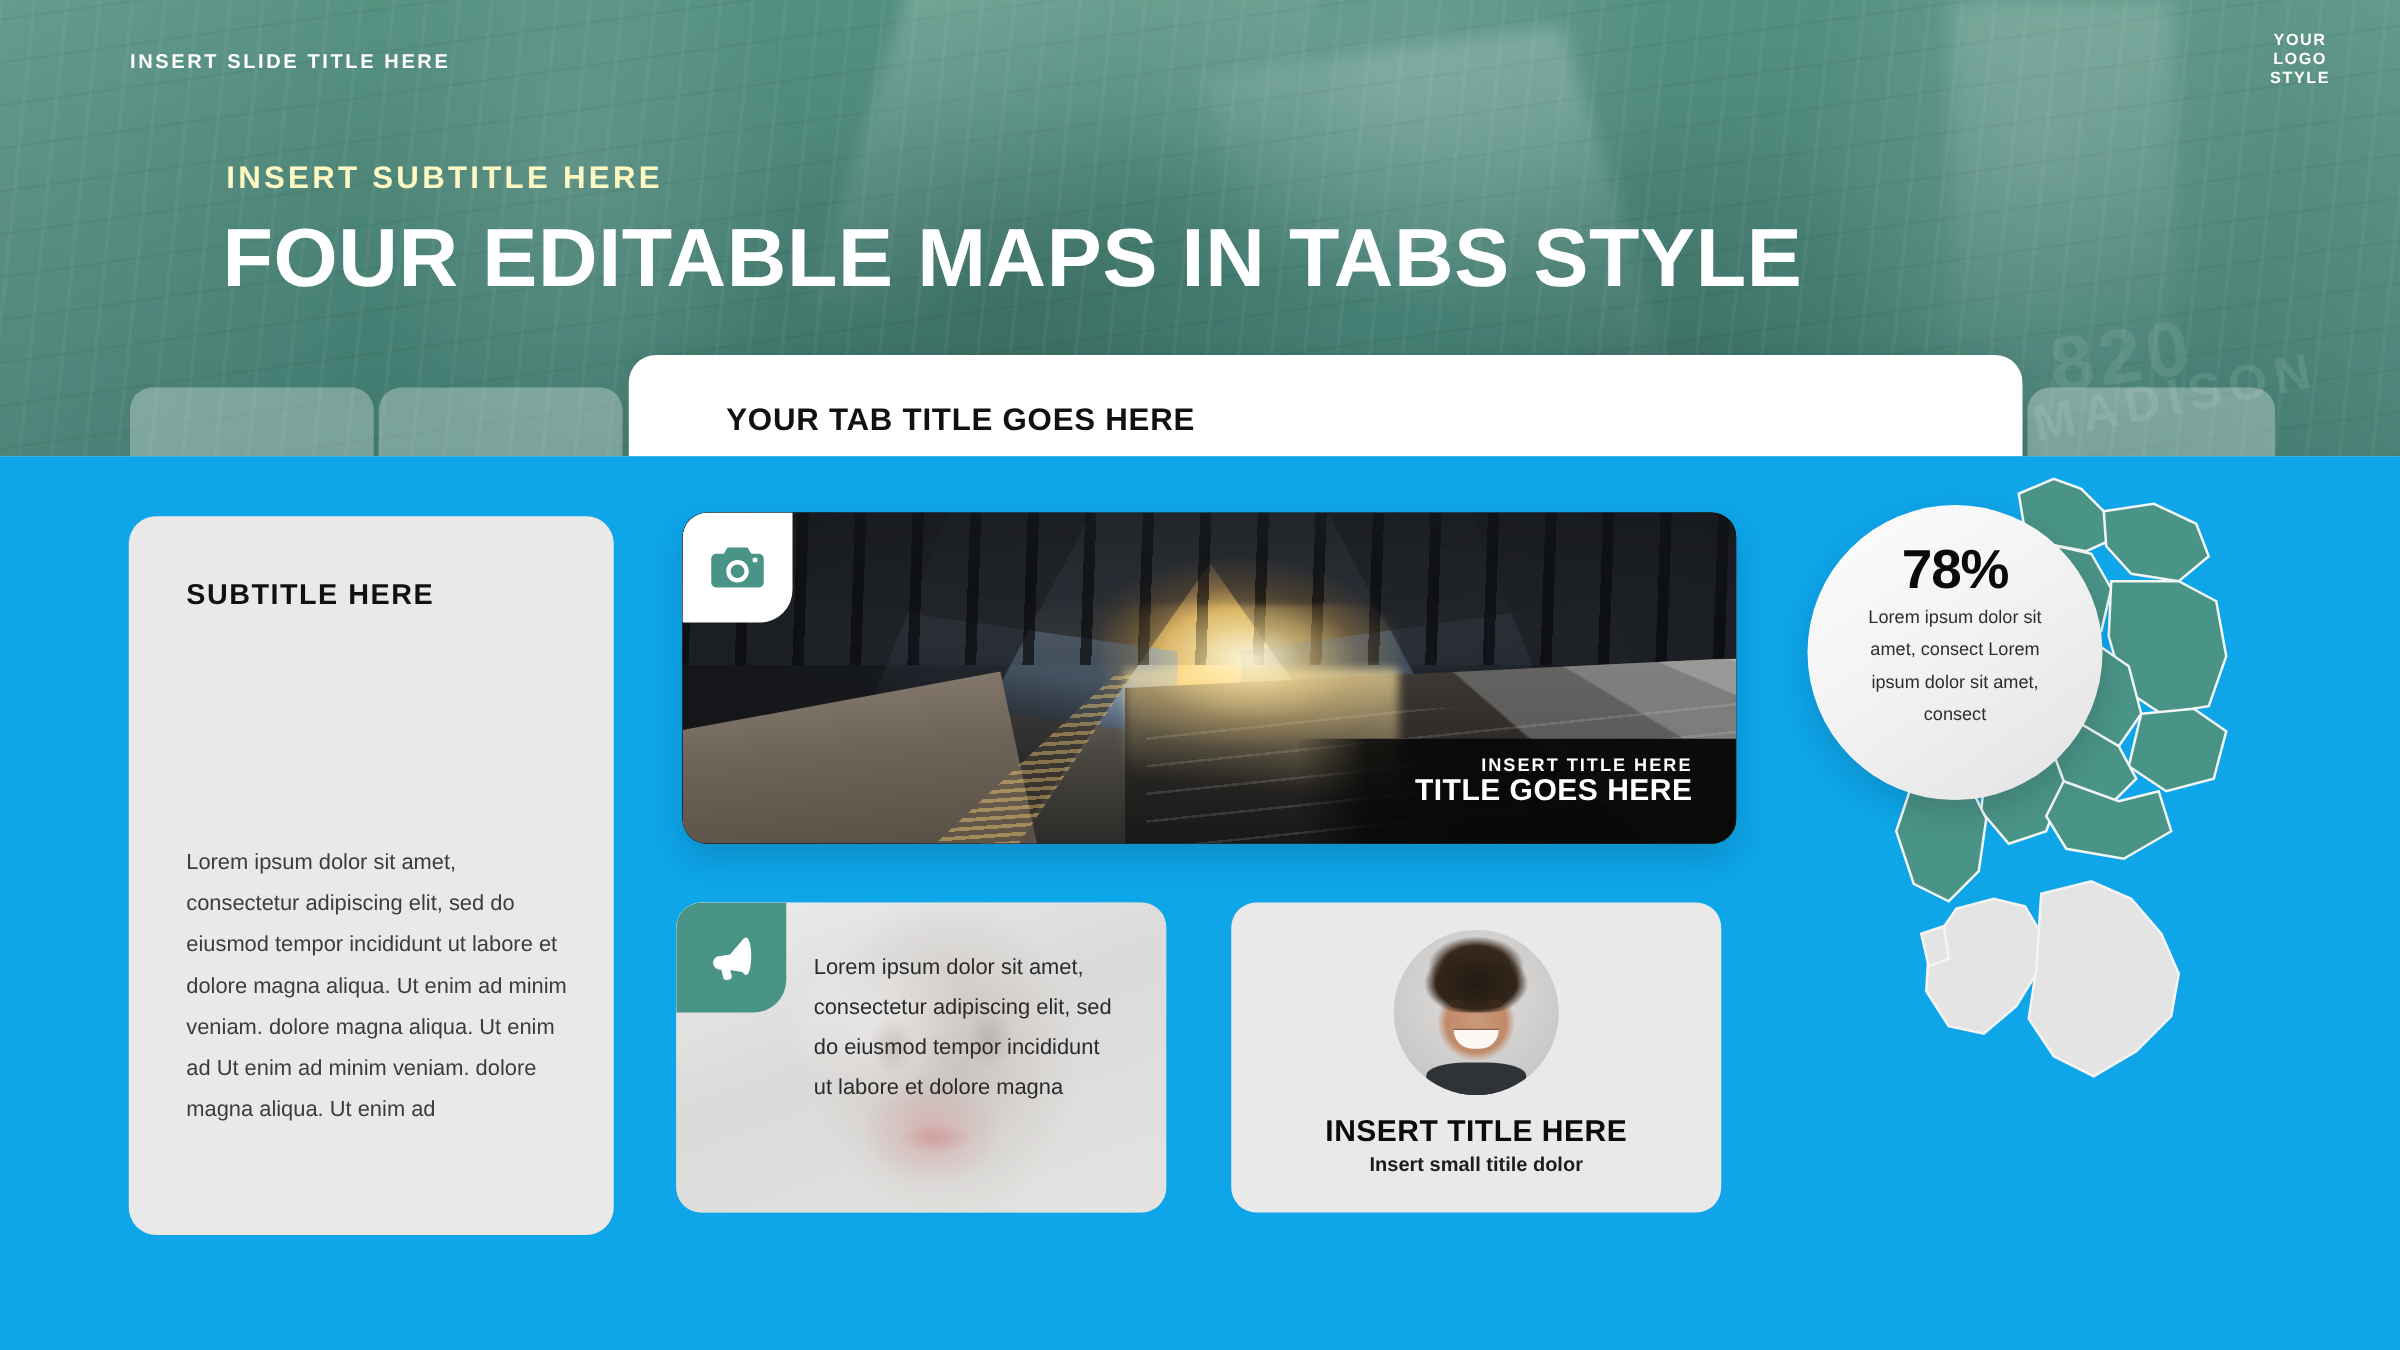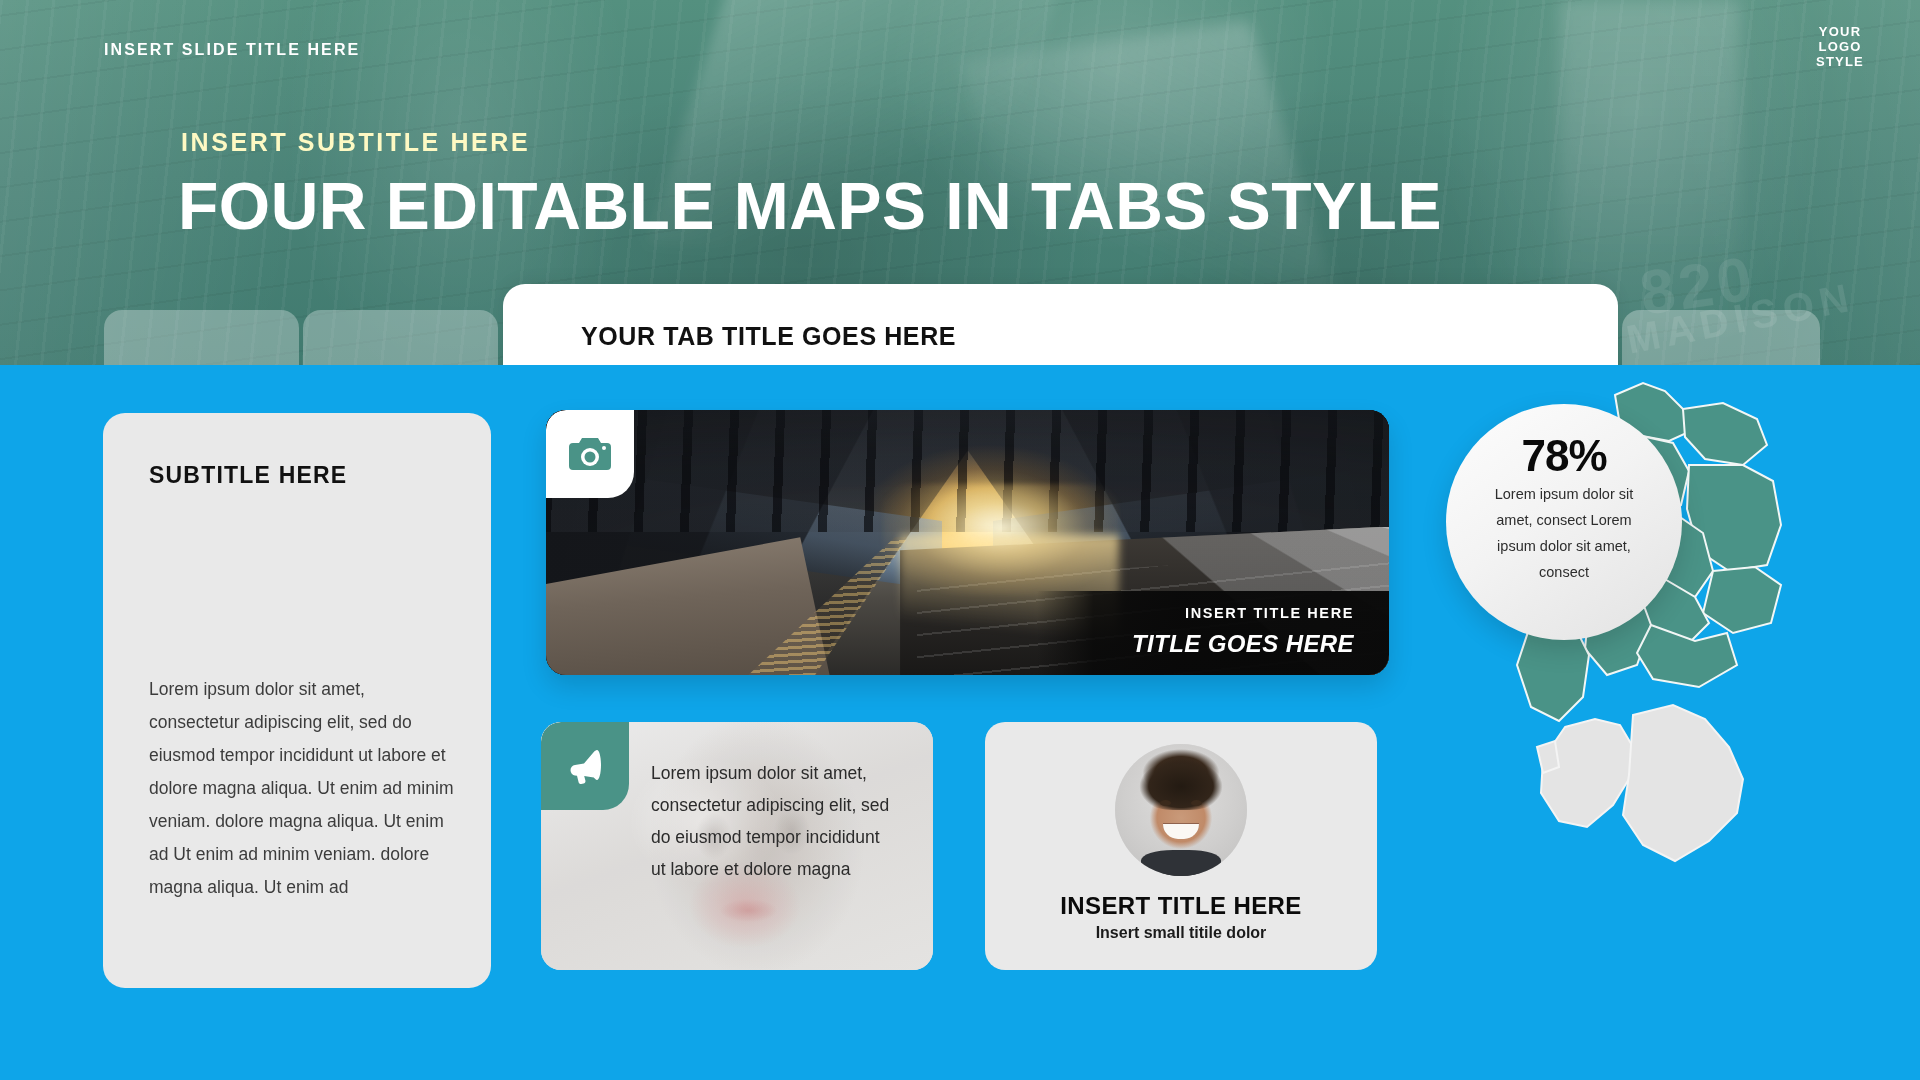--- a/index.html
+++ b/index.html
@@ -236,22 +236,22 @@
   .hero-caption {
     position:absolute; right:0; bottom:0; width:352px; height:84px;
     background:linear-gradient(90deg, rgba(8,8,8,0) 0%, rgba(8,8,8,0.85) 16%, rgba(8,8,8,0.95) 40%, rgba(8,8,8,0.97) 100%);
     border-radius:0 0 20px 0;
   }
   .hero-cap-small {
     position:absolute; right:35px; top:14px;
     color:#ffffff; font-size:14.5px; font-weight:700; letter-spacing:1.6px;
   }
   .hero-cap-big {
-    position:absolute; right:35px; top:39px;
-    color:#ffffff; font-size:24px; font-weight:700; letter-spacing:0.4px;font-style:italic;
+    position:absolute; right:35px; top:28px;
+    color:#ffffff; font-size:24px; font-weight:700; letter-spacing:0.4px;
   }
   .cam-badge {
     position:absolute; left:0; top:0; width:88px; height:88px;
     background:#ffffff;
     border-radius:20px 0 26px 0;
     display:flex; align-items:center; justify-content:center;
   }
   .card-mega {
     position:absolute; left:541px; top:357px; width:392px; height:248px;
     background:#e6e6e6; border-radius:20px; overflow:hidden;

